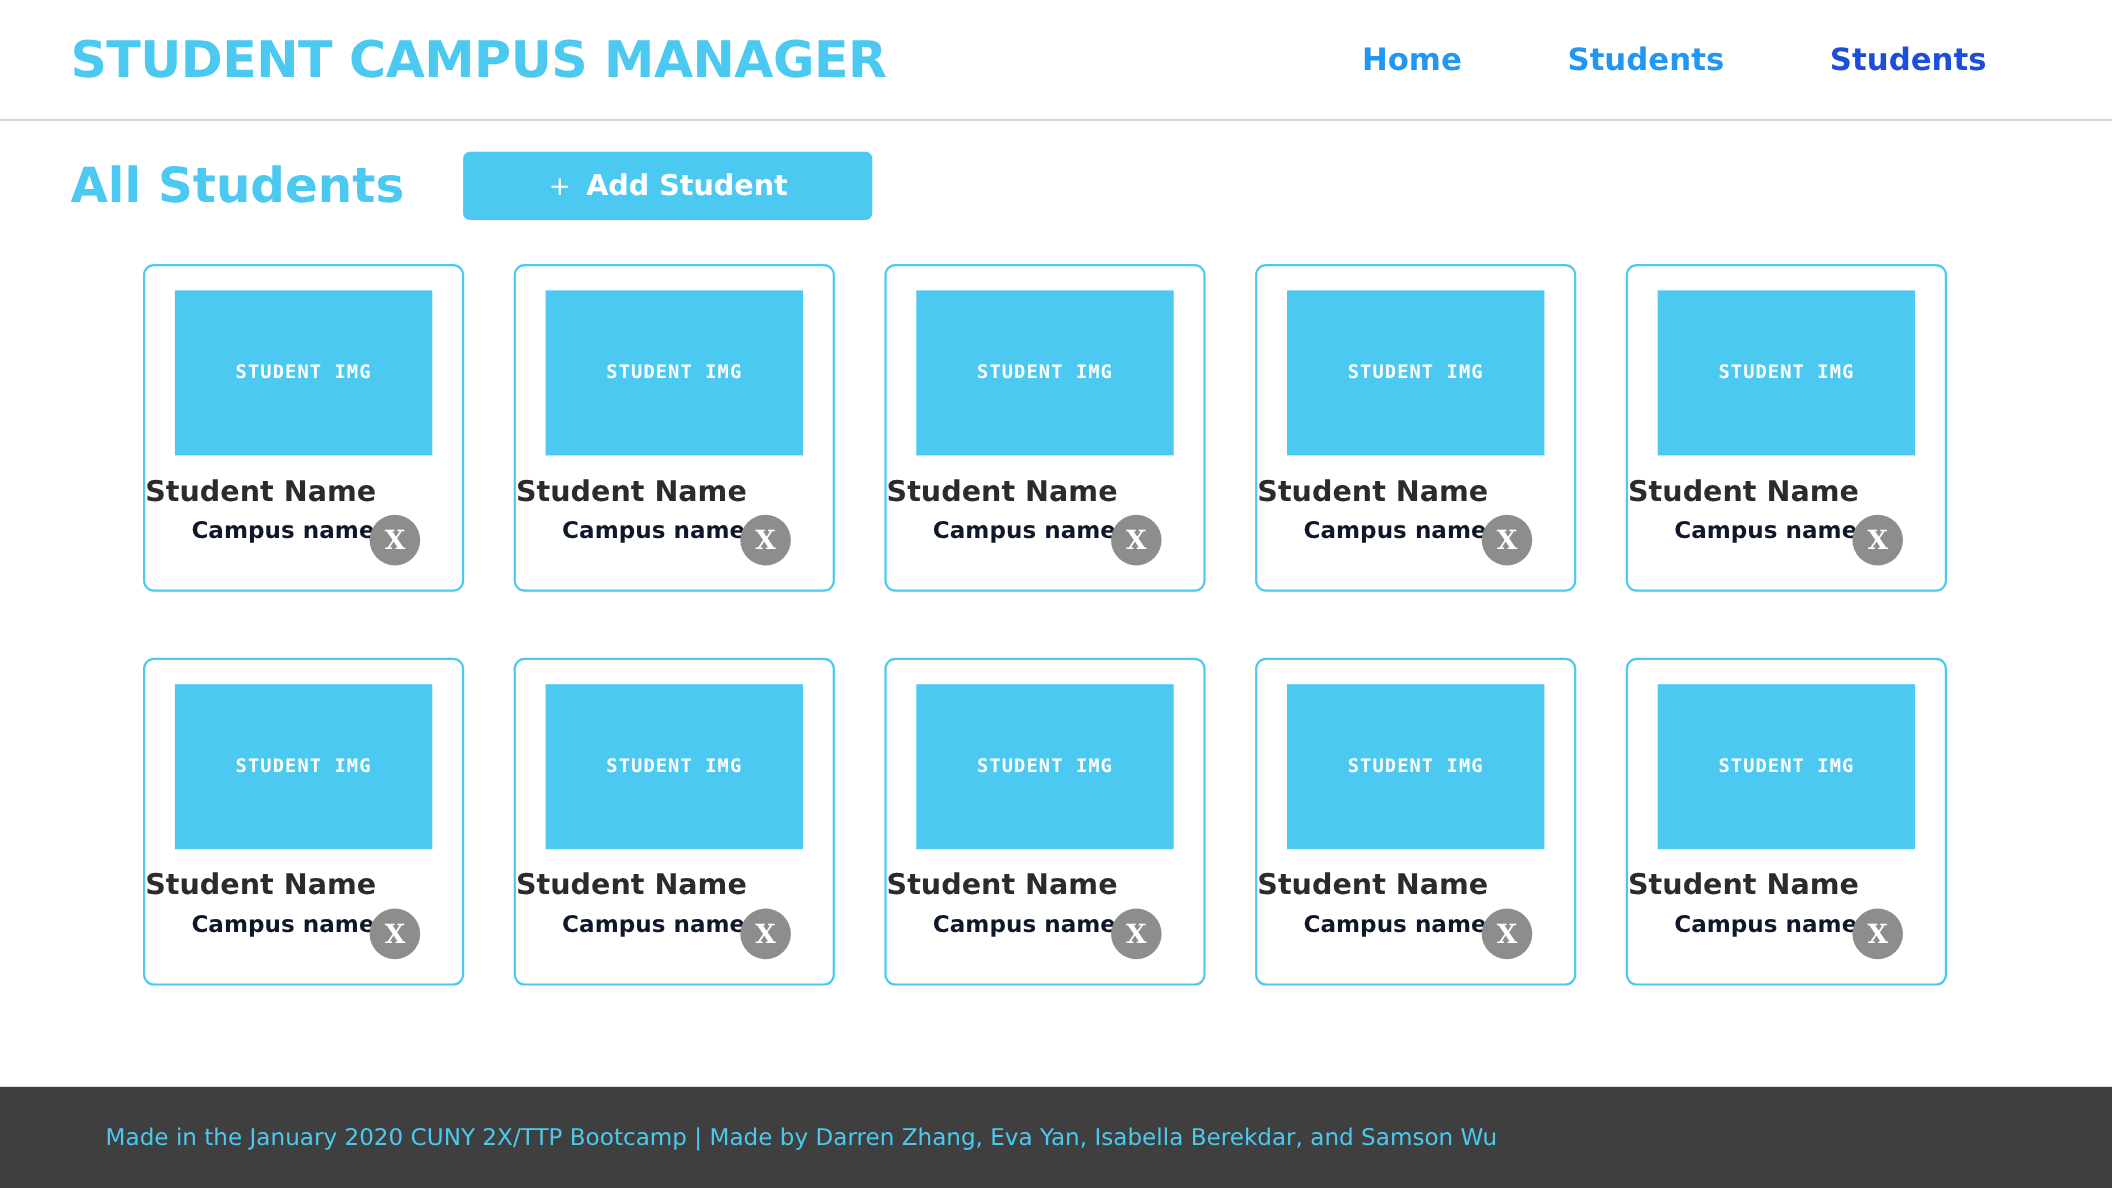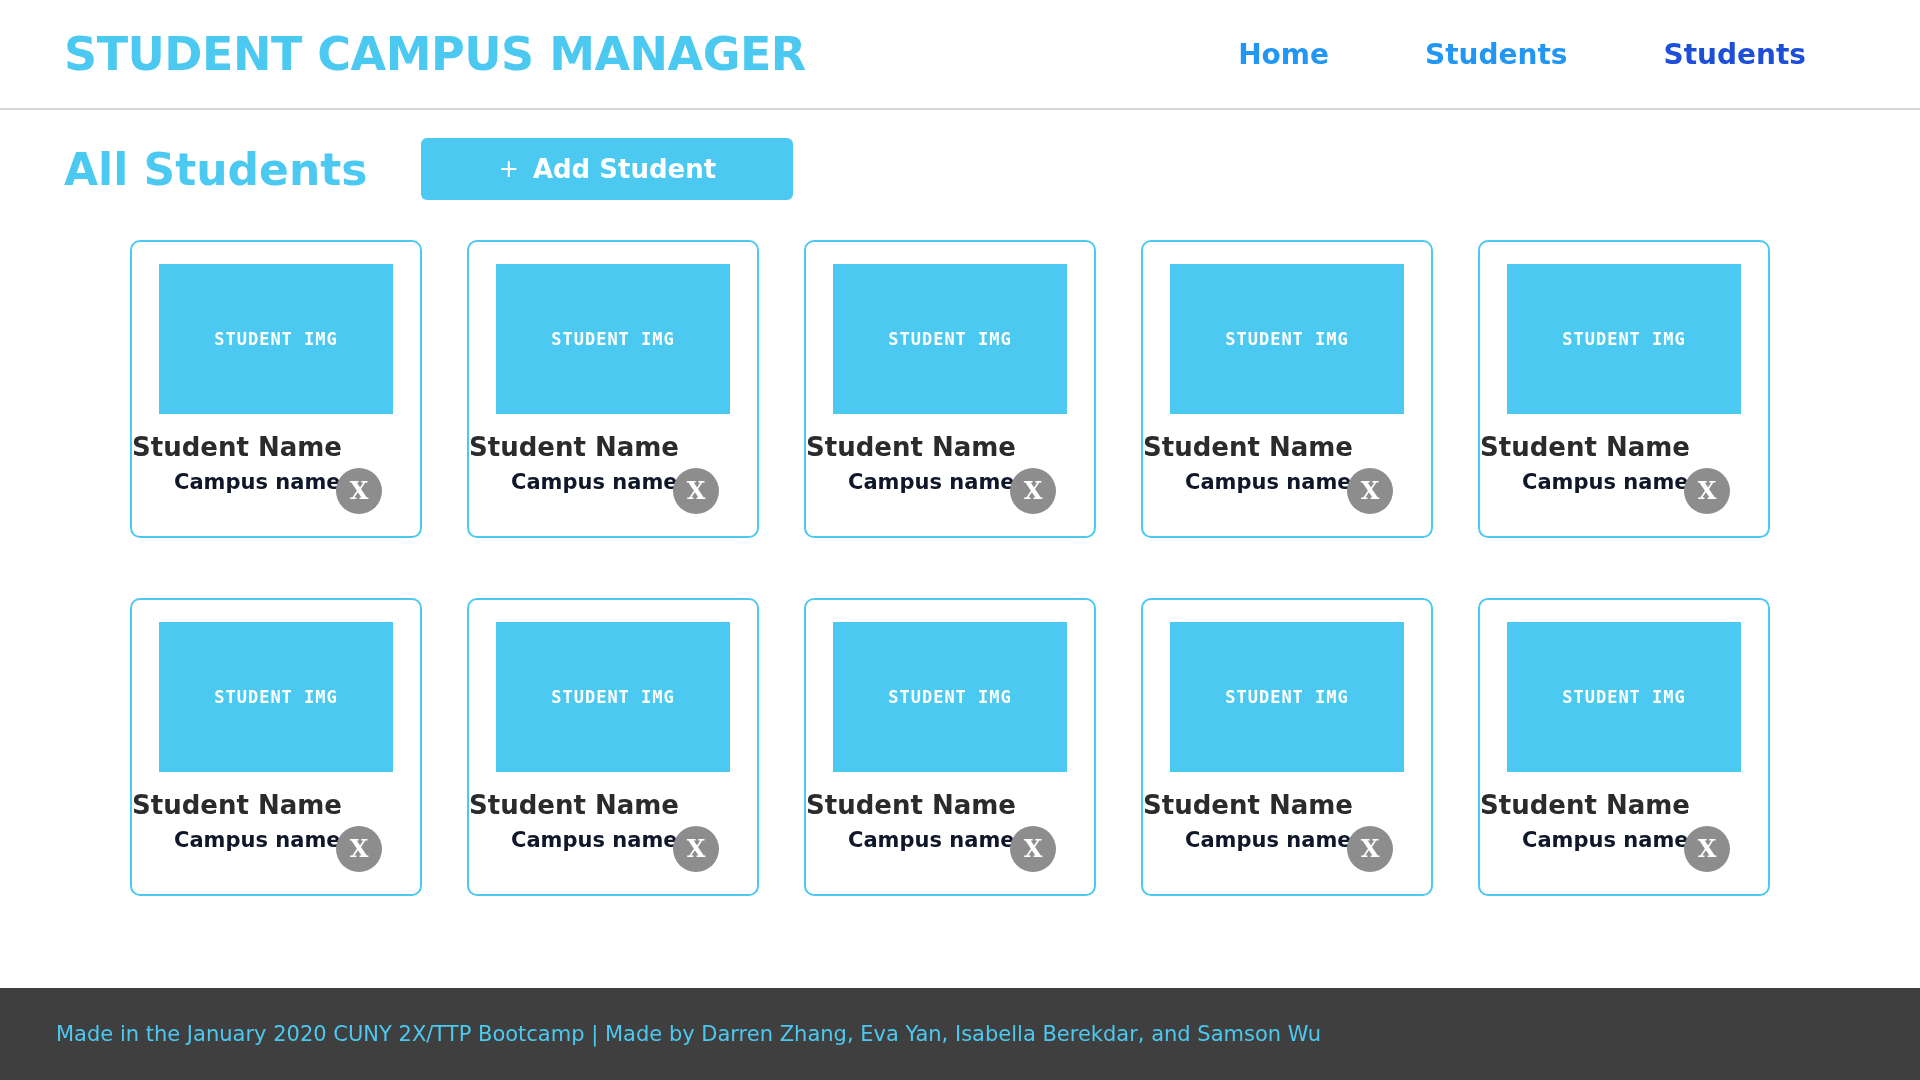--- a/index.html
+++ b/index.html
@@ -158,21 +158,21 @@
 
   
   .footer {
     position: absolute;
     left: 0; bottom: 0;
     width: 1920px;
     height: 92px;
     background: #3f3f3f;
     display: flex;
     align-items: center;
-    padding-left: 56px;
+    padding-left: 96px;
   }
   .footer-text {
     font-size: 21px;
     color: #4cc9f0;
     white-space: nowrap;
   }
   .footer-text .sep { color: #4cc9f0; }
 </style>
 </head>
 <body>

